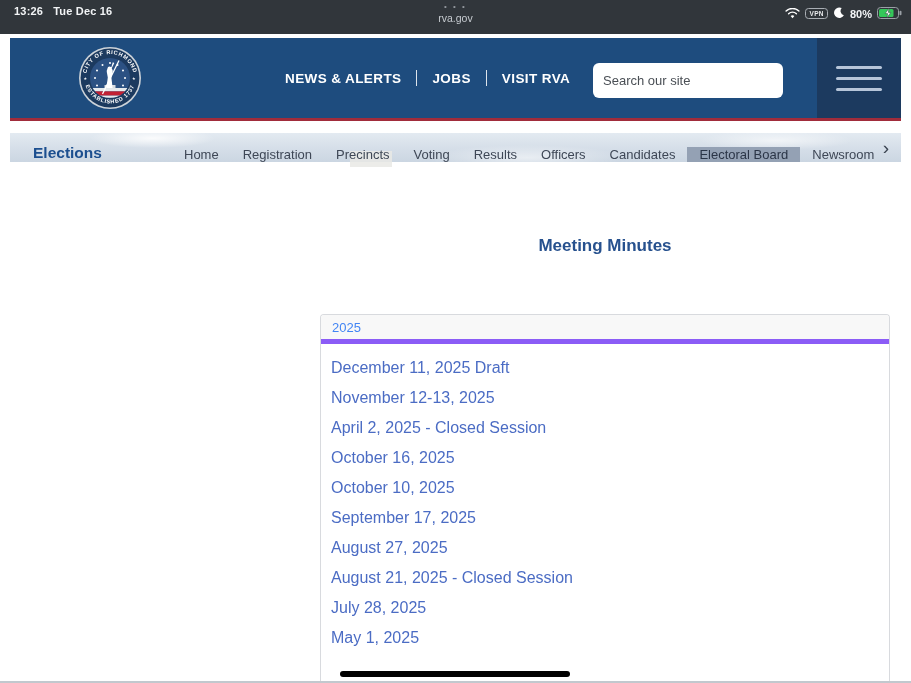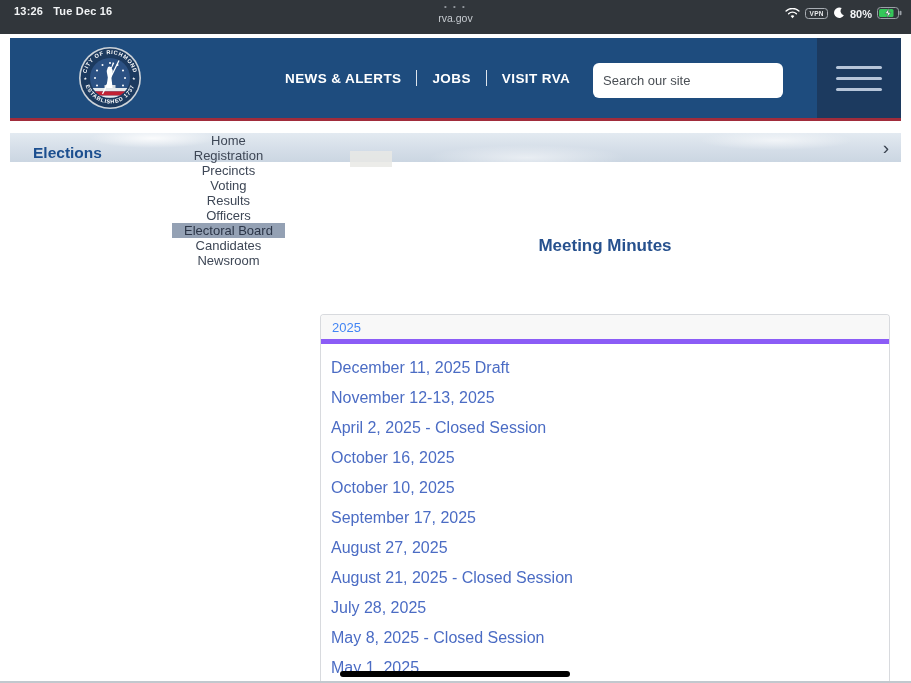--- a/index.html
+++ b/index.html
@@ -36,21 +36,21 @@
 
   
   .section-nav { position:absolute; left:10px; top:133px; width:891px; height:29px;
     background:
       radial-gradient(ellipse 90px 14px at 16% 18%, rgba(255,255,255,.85), rgba(255,255,255,0) 70%),
       radial-gradient(ellipse 140px 18px at 58% 85%, rgba(255,255,255,.55), rgba(255,255,255,0) 70%),
       radial-gradient(ellipse 110px 14px at 86% 25%, rgba(255,255,255,.6), rgba(255,255,255,0) 70%),
       linear-gradient(180deg,#e3eaf1 0%,#d5deE8 55%,#cbd6e2 100%);
   }
   .section-title { position:absolute; left:23px; top:0; height:40px; display:flex; align-items:center; font-size:15.5px; font-weight:bold; color:#1c4f8f; cursor:pointer; }
-  .nav-items { position:absolute; left:162px; top:0; height:29px; display:flex; align-items:center; list-style:none; z-index:2;flex-direction:column; }
+  .nav-items { position:absolute; left:162px; top:0; height:29px; display:flex; align-items:flex-end; list-style:none; z-index:2; }
   .nav-items li { display:flex; align-items:center; padding:0 12px; font-size:13px; color:#3e4756; white-space:nowrap; cursor:pointer; }
   .nav-items li.active { background:#94a1b4; color:#2b3547; }
   .nav-chevron { position:absolute; right:12px; top:0; height:29px; display:flex; align-items:center; font-size:19px; color:#39424f; cursor:pointer; z-index:2; }
   .bg-building { position:absolute; left:350px; top:151px; width:42px; height:16px; background:#e9e9e5; opacity:.85; z-index:1; }
 
   
   .page-title { position:absolute; left:320px; top:236px; width:570px; text-align:center; font-size:17px; font-weight:bold; color:#27518e; }
   .card { position:absolute; left:320px; top:314px; width:570px; height:369px; background:#fff; border:1px solid #d8dade; border-bottom:none; border-radius:4px 4px 0 0; overflow:hidden; }
   .card-head { height:29px; background:#f8f8f8; border-bottom:5px solid #8b5cf6; display:flex; align-items:center; padding:0 11px; }
   .year-link { font-size:13px; color:#4285f4; text-decoration:none; cursor:pointer; }
@@ -182,25 +182,25 @@
         </li>
         <li class="nav-item">
           <span>Voting</span>
         </li>
         <li class="nav-item">
           <span>Results</span>
         </li>
         <li class="nav-item">
           <span>Officers</span>
         </li>
+        <li class="nav-item">
+          <span>Candidates</span>
+        </li>
         <li class="nav-item active">
           <span>Electoral Board</span>
-        </li>
-        <li class="nav-item">
-          <span>Candidates</span>
         </li>
         <li class="nav-item">
           <span>Newsroom</span>
         </li>
     </ul>
     <span class="nav-chevron">›</span>
   </div>
   <div class="bg-building"></div>
 
   <h1 class="page-title">Meeting Minutes</h1>
@@ -230,23 +230,20 @@
         <li class="minutes-item">
           <span>August 27, 2025</span>
         </li>
         <li class="minutes-item">
           <span>August 21, 2025 - Closed Session</span>
         </li>
         <li class="minutes-item">
           <span>July 28, 2025</span>
         </li>
         <li class="minutes-item">
-          <span>May 8, 2025 - Closed Session</span>
-        </li>
-        <li class="minutes-item">
           <span>May 1, 2025</span>
         </li>
     </ul>
   </section>
 
   <div class="home-indicator"></div>
   <div class="bottom-edge"></div>
 </div>
 
 </body></html>

